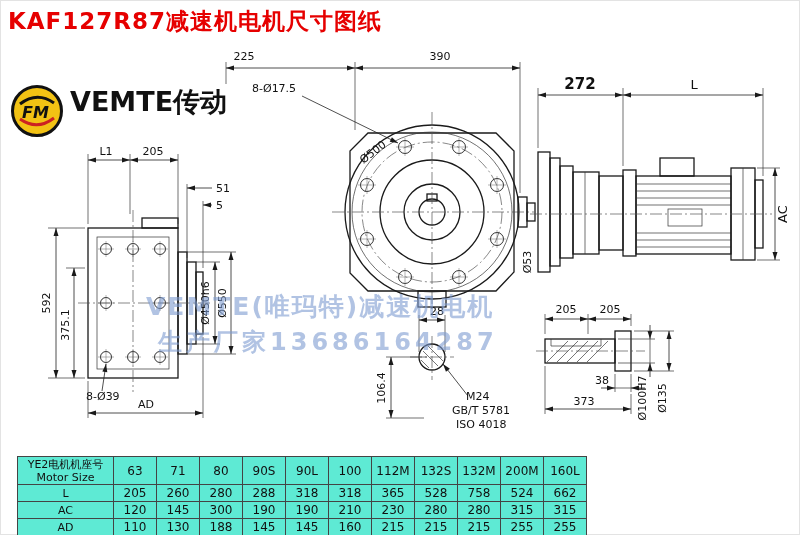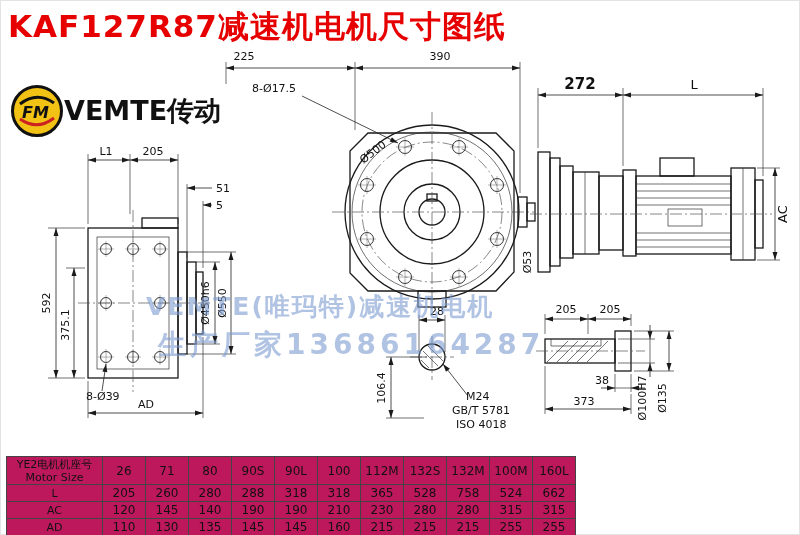--- a/index.html
+++ b/index.html
@@ -1,25 +1,25 @@
 <!DOCTYPE html>
 <html><head>
 <meta charset="utf-8">
 <style>
   *{margin:0;padding:0;box-sizing:border-box}
   html,body{width:800px;height:535px;background:#fff;font-family:"DejaVu Sans",sans-serif;overflow:hidden}
   .page{position:relative;width:800px;height:535px;background:#fff;box-shadow:inset 0 0 0 1px #e3e3e3}
-  .title{position:absolute;left:8px;top:6px;font-size:31px;font-weight:bold;color:#e60000;letter-spacing:1px;white-space:nowrap}
-  .logo{position:absolute;left:10px;top:84px;display:flex;align-items:center}
-  .brand{font-size:27px;font-weight:bold;color:#111;white-space:nowrap}
+  .title{position:absolute;left:8px;top:6px;font-size:23px;font-weight:bold;color:#e60000;letter-spacing:1px;white-space:nowrap}
+  .logo{position:absolute;left:10px;top:84px;display:flex;}
+  .brand{font-size:27px;font-weight:bold;color:#111;margin-left:6px;white-space:nowrap}
   .drawing{position:absolute;left:0;top:0}
   .watermark{position:absolute;left:0;top:4px;width:800px;height:455px;pointer-events:none;color:rgba(125,155,208,0.6);font-weight:bold}
   .wm1{position:absolute;left:146px;top:286px;font-size:25px;letter-spacing:2px;white-space:nowrap}
-  .wm2{position:absolute;left:158px;top:322px;font-size:28px;letter-spacing:4px;white-space:nowrap}
-  .size-table{position:absolute;left:6px;top:456px;border-collapse:collapse;table-layout:fixed;background:#be185d}
+  .wm2{position:absolute;left:158px;top:322px;font-size:24px;letter-spacing:4px;white-space:nowrap}
+  .size-table{position:absolute;left:17px;top:456px;border-collapse:collapse;table-layout:fixed;background:#5eead4}
   .size-table th,.size-table td{border:1px solid #444;font-size:12px;font-weight:normal;text-align:center;height:17px;padding:0 1px;width:43px;color:#111}
   .size-table th.lbl{width:96px;font-size:11px;line-height:13px}
   .size-table tr:first-child th{height:28px}
   svg text{font-family:"DejaVu Sans",sans-serif}
   .dtx{font-size:11px;fill:#111}
   .dtx13{font-size:13px;fill:#111}
   .dtxb{font-size:15px;font-weight:bold;fill:#111}
   .ln{stroke:#1a1a1a;stroke-width:1.3;fill:none}
   .tn{stroke:#333;stroke-width:0.7;fill:none}
   .dim{stroke:#222;stroke-width:0.8;fill:none}
@@ -269,65 +269,65 @@
     <div class="wm2">生产厂家13686164287</div>
   </div>
 
   <table class="size-table">
     <tbody>
       <tr>
         <th class="lbl">
           <div>YE2电机机座号</div>
           <div>Motor Size</div>
         </th>
-      <th>26</th>
+      <th>63</th>
           <th>71</th>
           <th>80</th>
           <th>90S</th>
           <th>90L</th>
           <th>100</th>
           <th>112M</th>
           <th>132S</th>
           <th>132M</th>
-          <th>100M</th>
+          <th>200M</th>
           <th>160L</th>
         </tr>
     <tr>
           <th class="lbl">L</th>
           <td>205</td>
           <td>260</td>
           <td>280</td>
           <td>288</td>
           <td>318</td>
           <td>318</td>
           <td>365</td>
           <td>528</td>
           <td>758</td>
           <td>524</td>
           <td>662</td>
         </tr>
         <tr>
           <th class="lbl">AC</th>
           <td>120</td>
           <td>145</td>
-          <td>140</td>
+          <td>300</td>
           <td>190</td>
           <td>190</td>
           <td>210</td>
           <td>230</td>
           <td>280</td>
           <td>280</td>
           <td>315</td>
           <td>315</td>
         </tr>
         <tr>
           <th class="lbl">AD</th>
           <td>110</td>
           <td>130</td>
-          <td>135</td>
+          <td>188</td>
           <td>145</td>
           <td>145</td>
           <td>160</td>
           <td>215</td>
           <td>215</td>
           <td>215</td>
           <td>255</td>
           <td>255</td>
         </tr>
       </tbody>

